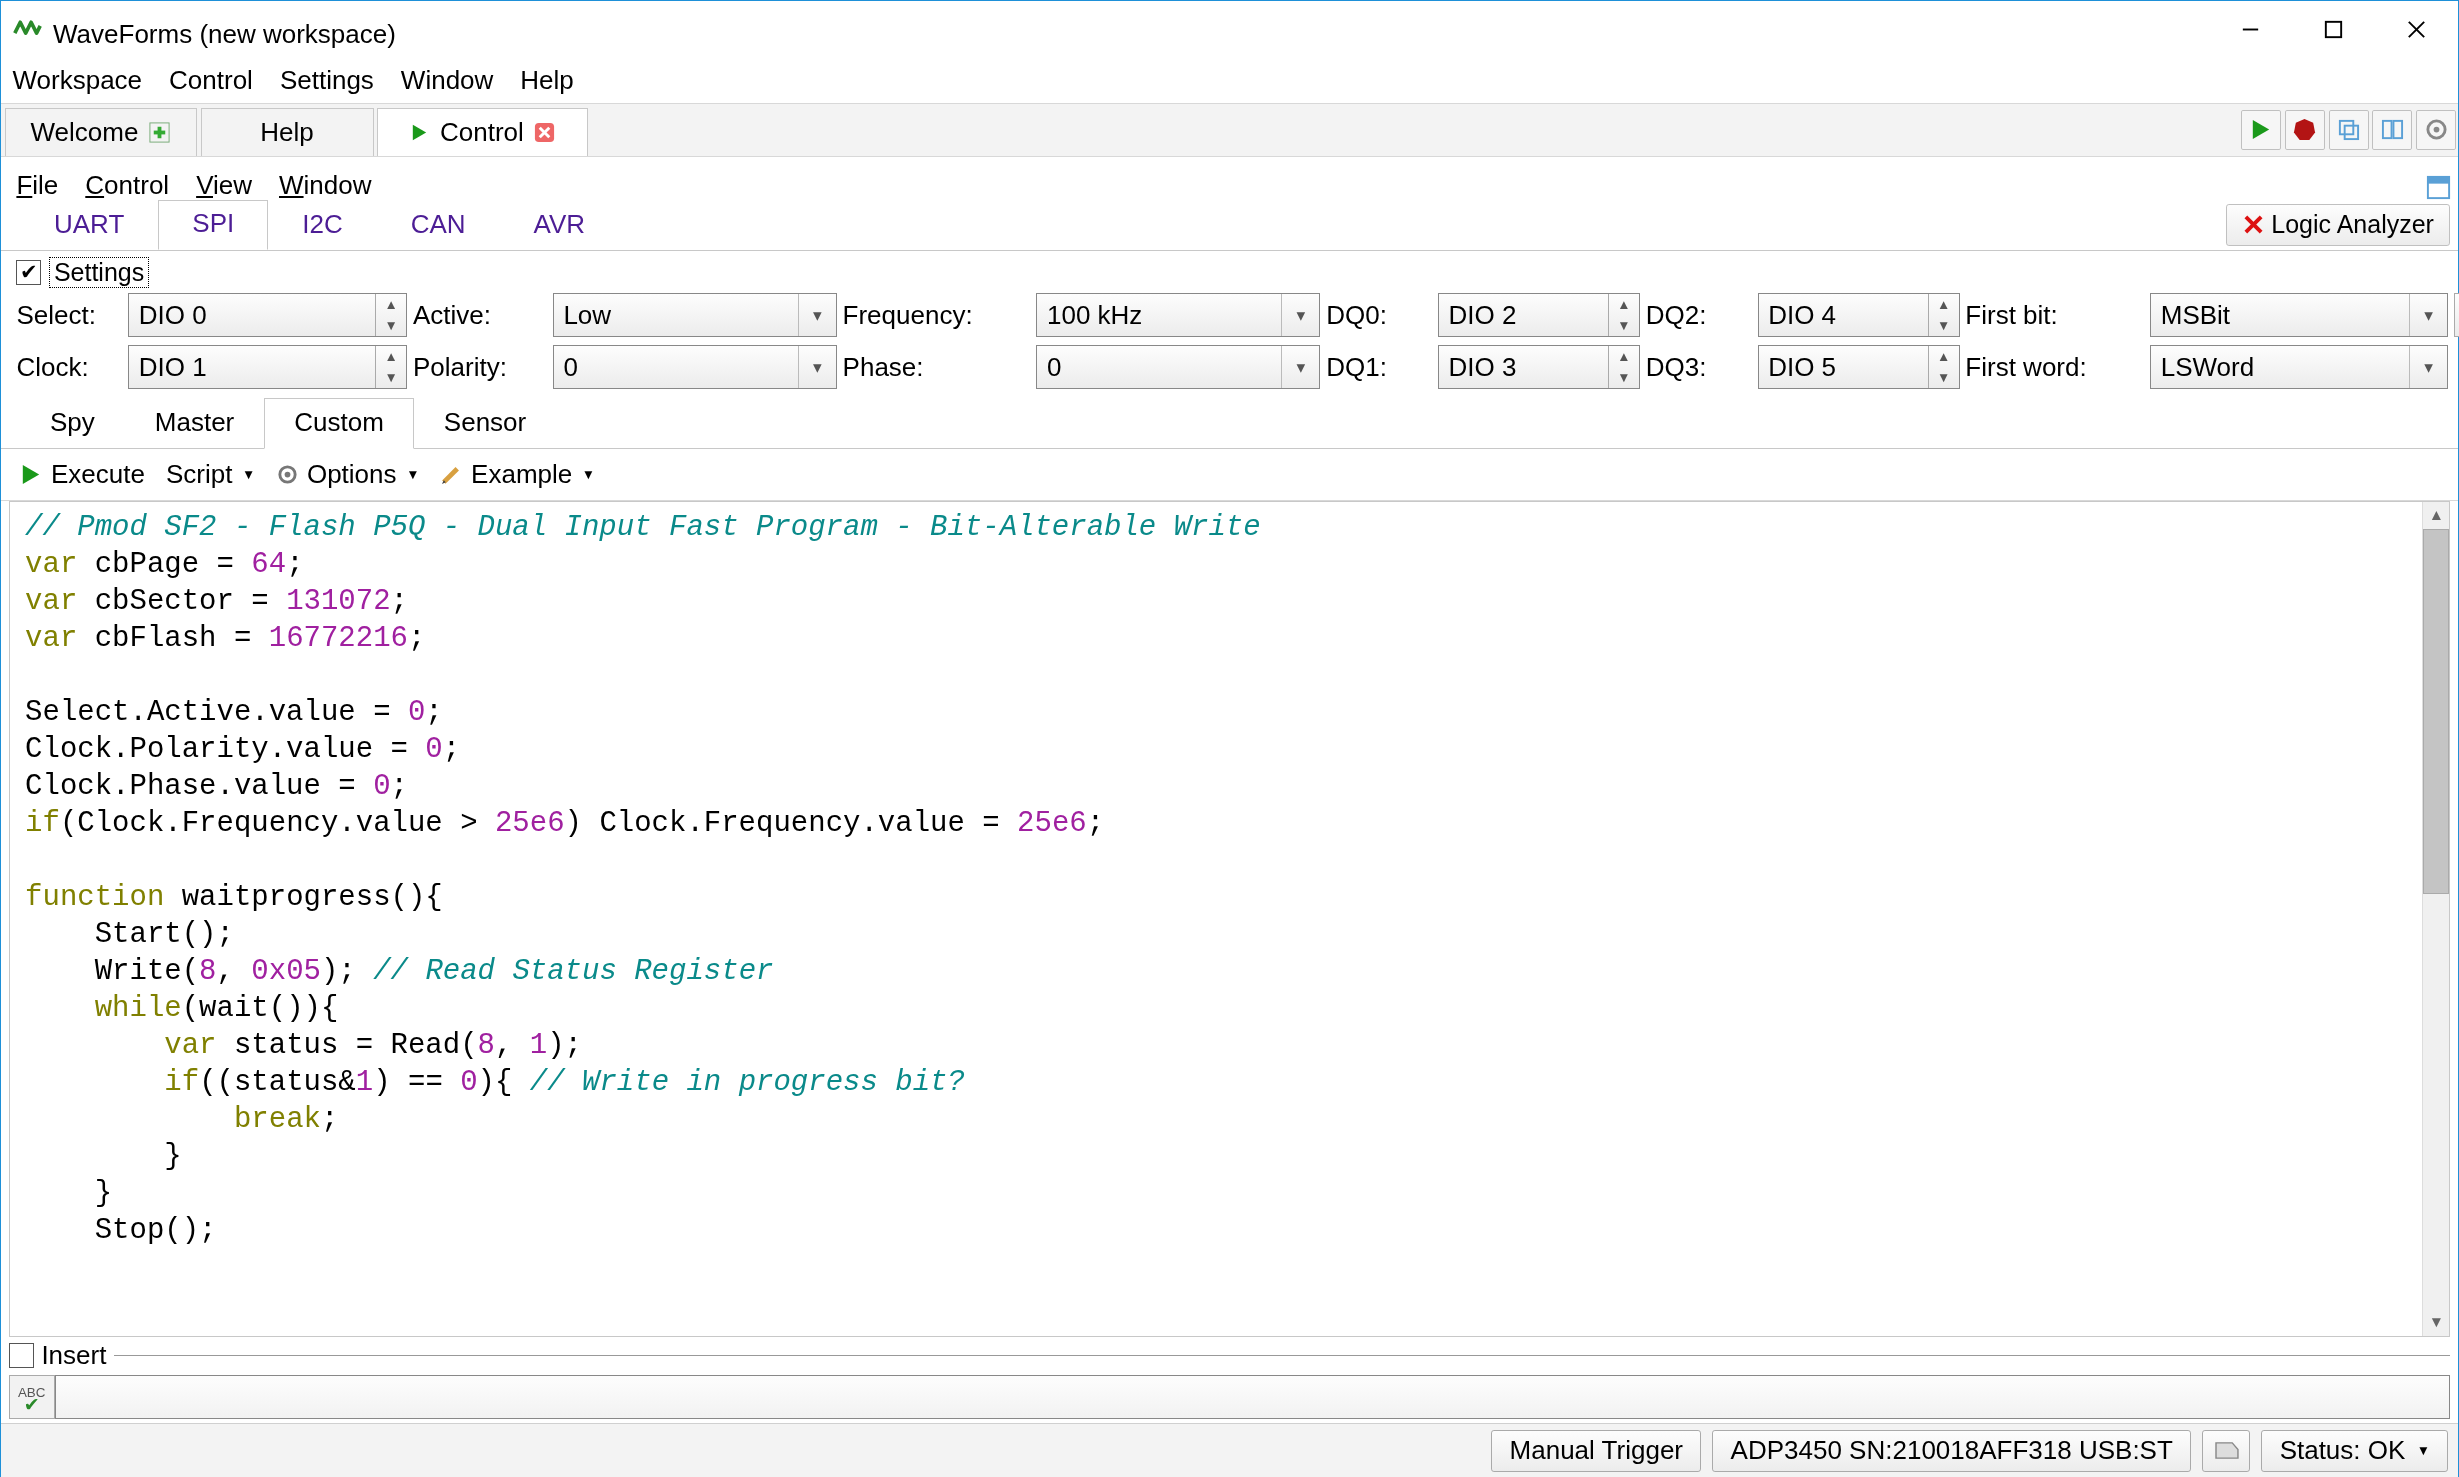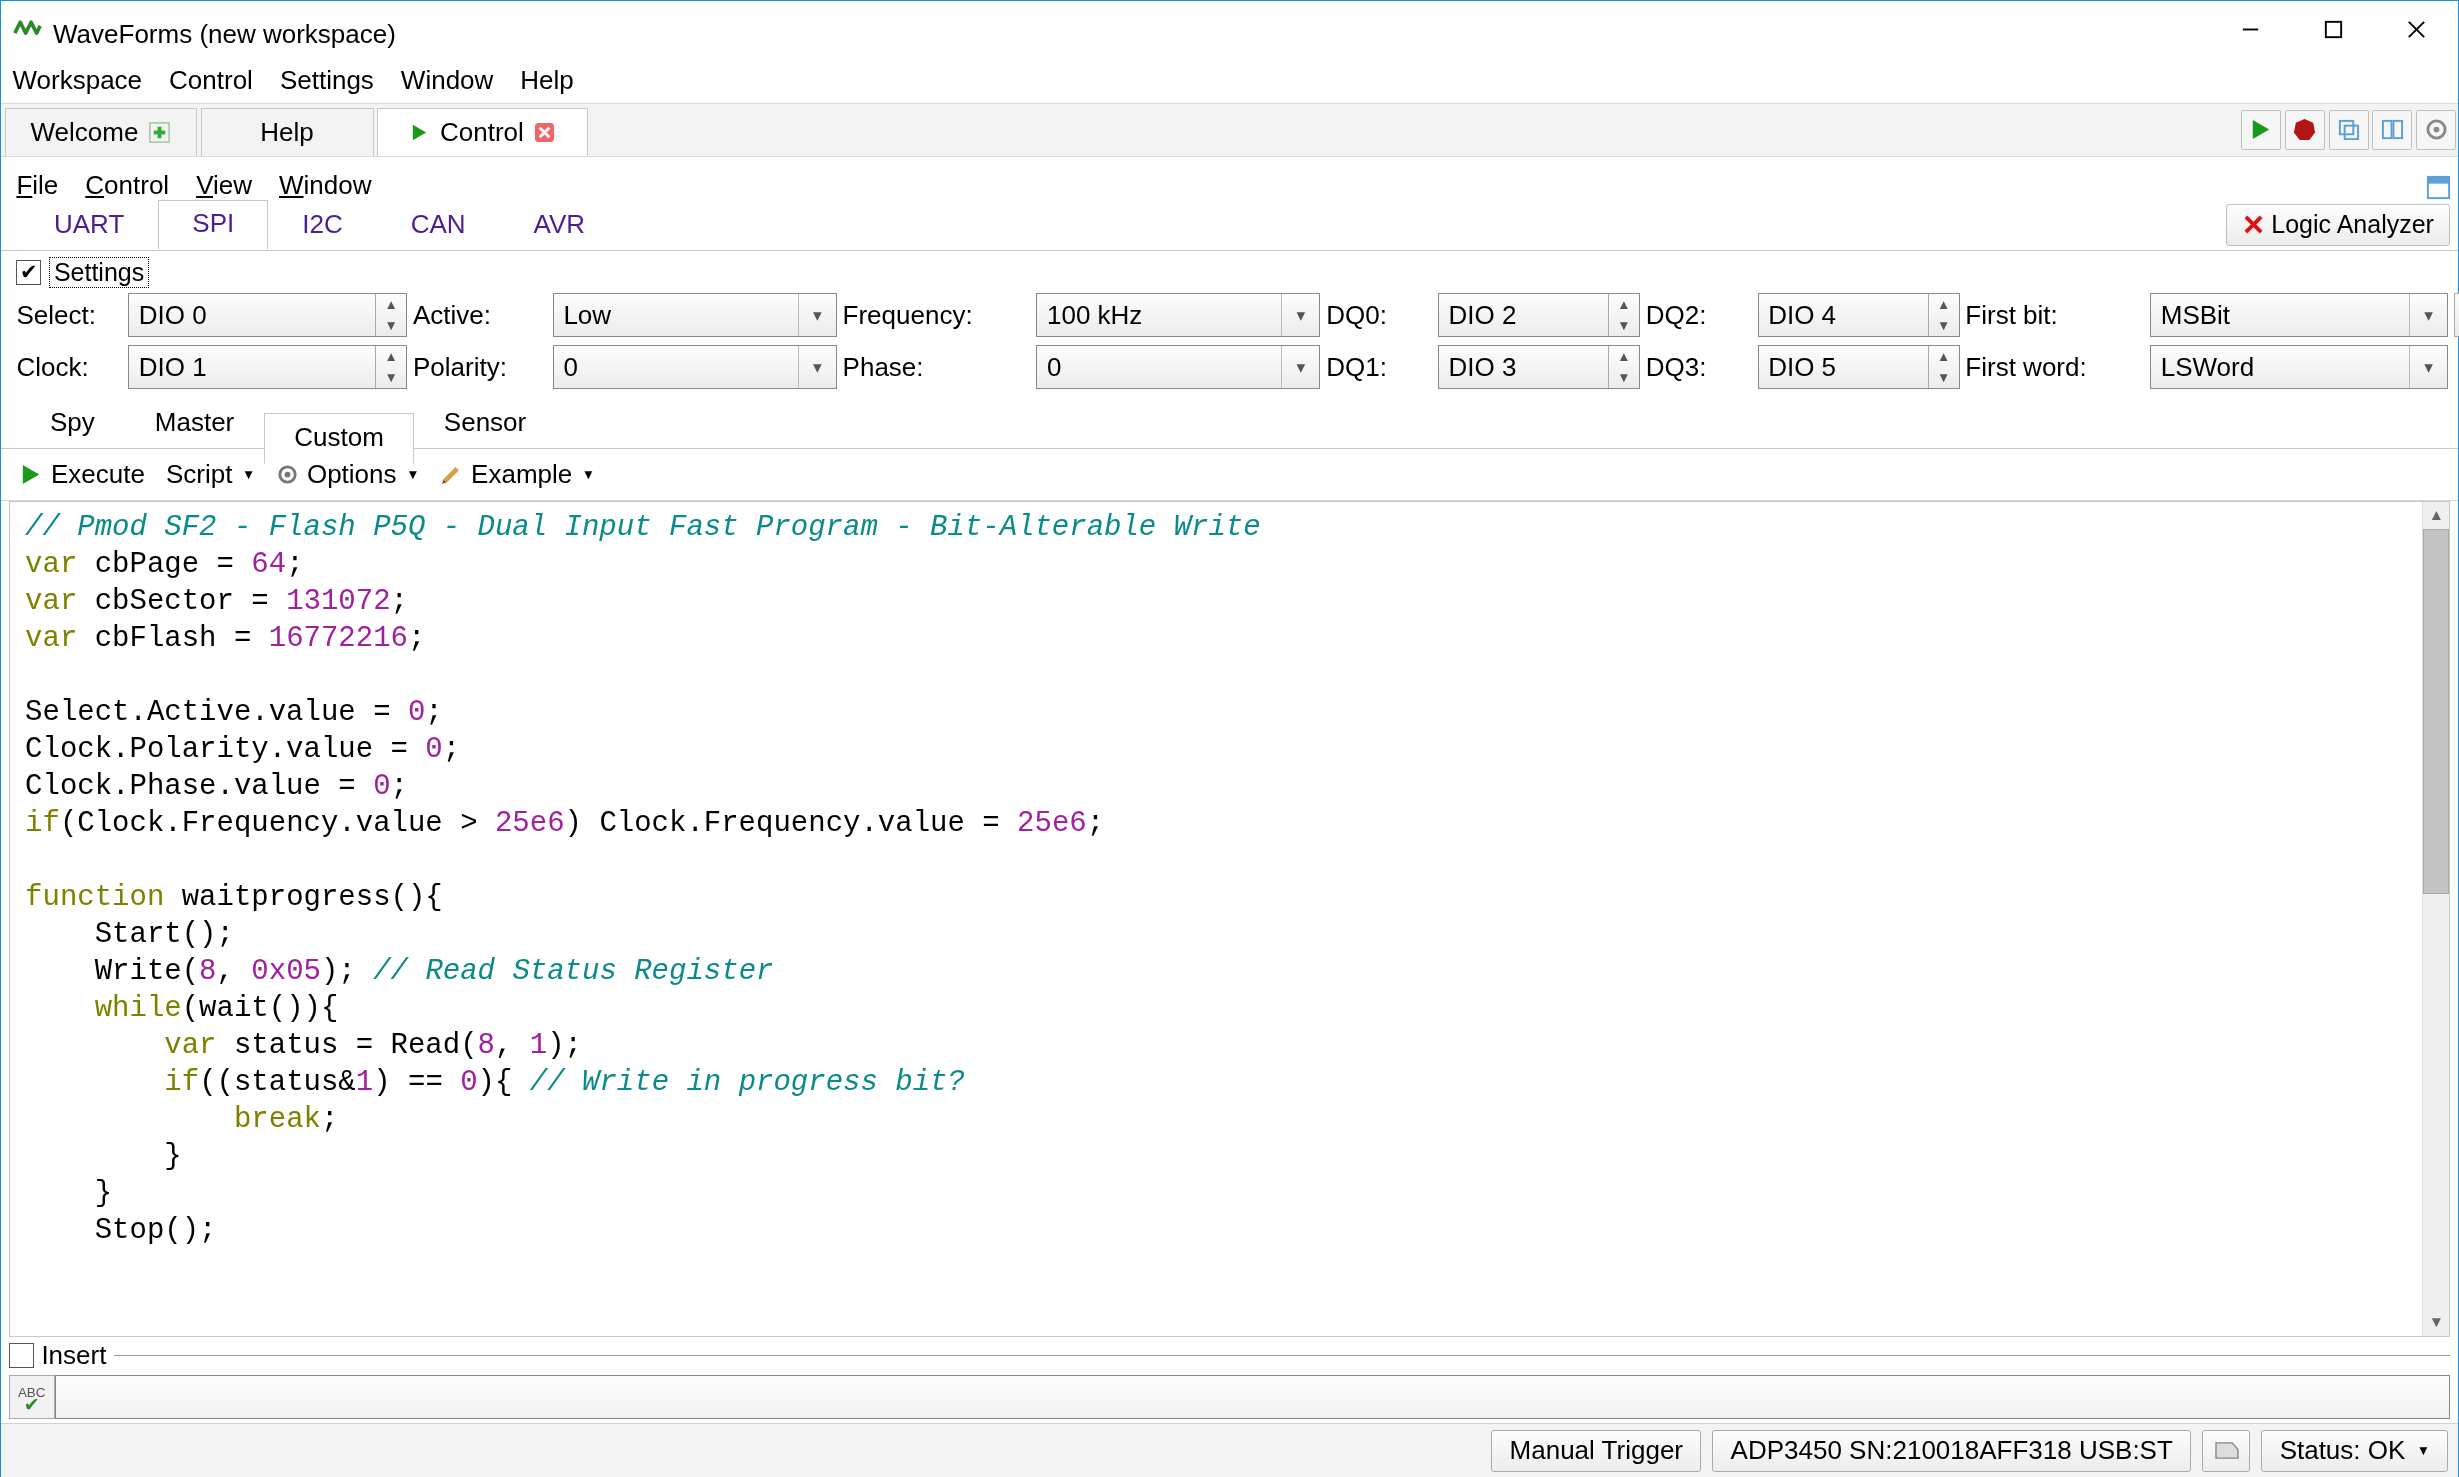--- a/index.html
+++ b/index.html
@@ -36,21 +36,21 @@
 .params { display:grid; grid-template-columns: 106px 279px 134px 284px 188px 284px 106px 202px 106px 202px 179px 298px 46px; column-gap:5.8px; row-gap:7.7px; padding:1.9px 11.5px 9.6px 15.4px; align-items:center; }
 .plabel { font-size:26px; text-align:left; white-space:nowrap; padding-right:5.8px;}
 .spinbox,.combobox { height:44px; border:1px solid #888; background:linear-gradient(#fdfdfd,#ececec); display:flex; align-items:center; padding:0 9.6px; position:relative; font-size:26px; }
 .spinbox .arrows { position:absolute; right:0; top:0; bottom:0; width:31px; display:flex; flex-direction:column; border-left:1px solid #aaa; }
 .spinbox .arrows div { flex:1; display:flex; align-items:center; justify-content:center; font-size:13.4px; color:#555; }
 .combobox .chev { position:absolute; right:0; top:0; bottom:0; width:38px; display:flex; align-items:center; justify-content:center; font-size:17.3px; color:#555; border-left:1px solid #bbb; }
 .gearbtn { width:44px; height:44px; border:1px solid #aaa; background:linear-gradient(#fdfdfd,#ebebeb); display:flex; align-items:center; justify-content:center; }
 
 .mtabs { height:50px; display:flex; align-items:flex-end; padding-left:19px; border-bottom:1px solid #c8c8c8; }
 .mtab { padding:7.7px 29px 9.6px 29px; border:1px solid transparent; border-bottom:none; font-size:26px; }
-.mtab.active { border:1px solid #c8c8c8; border-bottom:1px solid #fff; background:#fff; position:relative; top:16px; }
+.mtab.active { border:1px solid #c8c8c8; border-bottom:1px solid #fff; background:#fff; position:relative; top:1px; }
 
 .scripttb { height:52px; display:flex; align-items:center; gap:21px; padding-left:17.3px; border-bottom:1px solid #d8d8d8; }
 .scripttb .btn { display:flex; align-items:center; gap:7.7px; font-size:26px; }
 .tri-down { font-size:13.4px; vertical-align:sub; margin-left:1.9px;}
 
 .editorwrap { flex:1; display:flex; border:1px solid #c8c8c8; margin:0 7.7px 0 7.7px; position:relative; overflow:hidden; }
 .editor { flex:1; overflow:auto; padding:7.7px 9.6px 7.7px 15.4px; font-family:Consolas,"Courier New",monospace; font-size:29px; line-height:37px; white-space:pre; }
 .editor .c-comment { color:#0a8a8a; font-style:italic; }
 .editor .c-kw { color:#808000; }
 .editor .c-num { color:#a020a0; }

